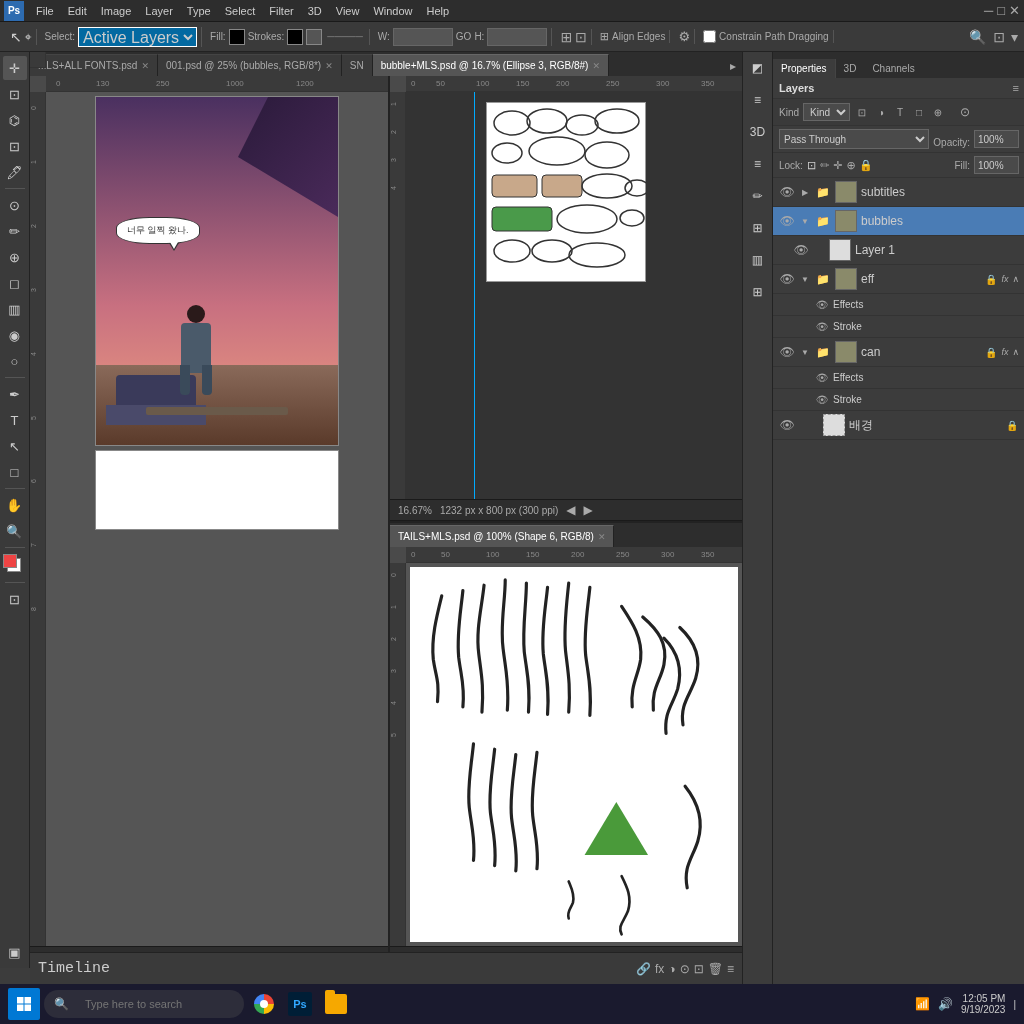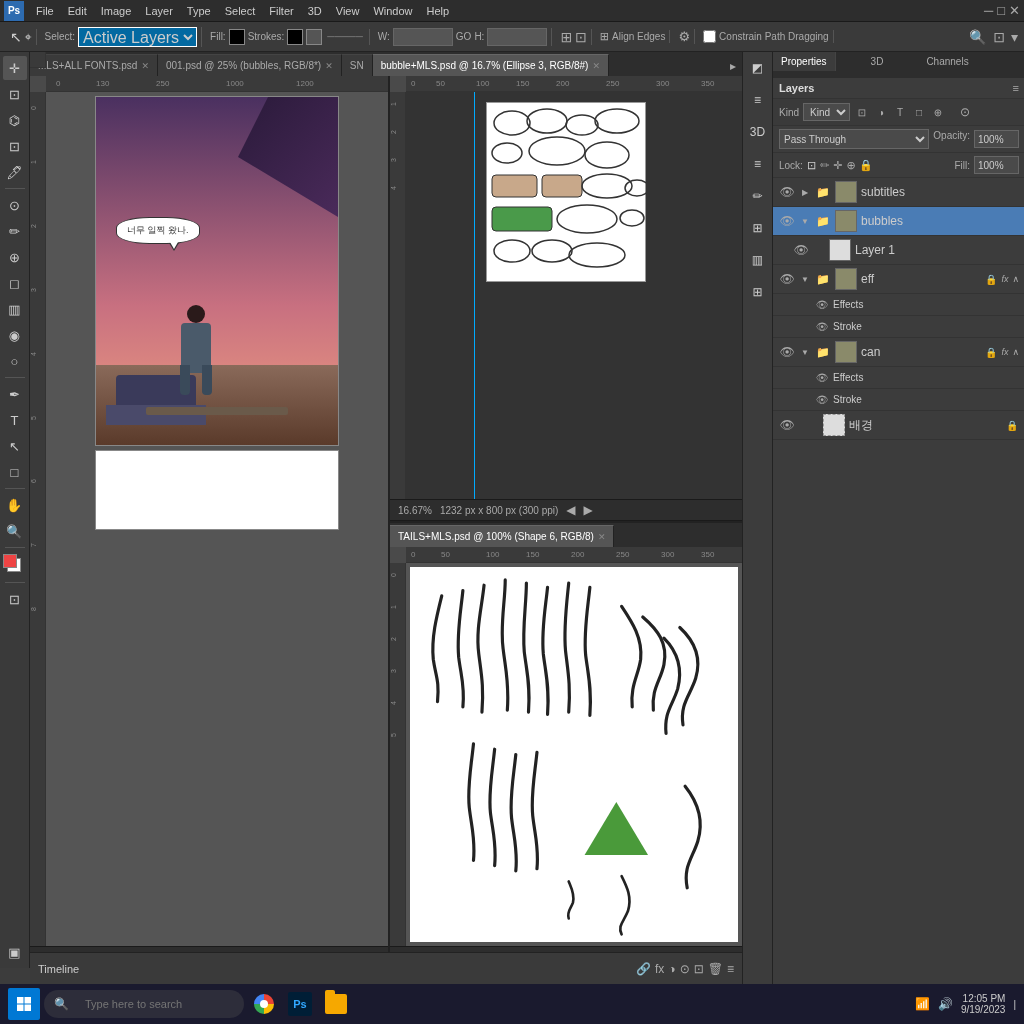--- a/index.html
+++ b/index.html
@@ -22,39 +22,39 @@
     
     #left-panel { position: absolute; left: 0; top: 52px; width: 30px; bottom: 56px; background: #3a3a3a; border-right: 1px solid #222; display: flex; flex-direction: column; align-items: center; padding: 4px 0; gap: 2px; overflow: hidden; }
     .tool-btn { width: 24px; height: 24px; display: flex; align-items: center; justify-content: center; cursor: pointer; color: #ccc; font-size: 13px; border-radius: 2px; }
     .tool-btn.active { background: #555; }
     .tool-separator { width: 20px; height: 1px; background: #555; margin: 2px 0; }
 
     
     #right-panel { position: absolute; right: 0; top: 52px; width: 252px; bottom: 0; background: #3c3c3c; border-left: 1px solid #222; display: flex; flex-direction: column; }
 
     
-    .right-tabs { display: flex; background: #2d2d2d; height: 26px; align-items: flex-start; gap: 27px; }
+    .right-tabs { display: flex; background: #2d2d2d; height: 26px; align-items: flex-end; }
     .right-tab { padding: 4px 8px; font-size: 10px; color: #aaa; cursor: pointer; border-right: 1px solid #444; }
     .right-tab.active { background: #3c3c3c; color: #fff; }
 
     
     #props-sidebar { position: absolute; right: 252px; top: 52px; width: 30px; bottom: 0; background: #3c3c3c; border-left: 1px solid #222; display: flex; flex-direction: column; align-items: center; padding: 4px 0; gap: 8px; }
     .props-btn { width: 24px; height: 24px; display: flex; align-items: center; justify-content: center; cursor: pointer; color: #ccc; font-size: 12px; }
 
     
     #layers-panel { width: 252px; flex: 1; display: flex; flex-direction: column; overflow: hidden; }
     .layers-header { background: #3c3c3c; padding: 4px 6px; display: flex; align-items: center; justify-content: space-between; border-bottom: 1px solid #333; }
     .layers-title { font-size: 11px; font-weight: bold; color: #ddd; }
     .layers-search { display: flex; align-items: center; gap: 4px; padding: 4px 6px; background: #3a3a3a; border-bottom: 1px solid #333; }
     .layers-search-dropdown { background: #4a4a4a; border: 1px solid #666; color: #ccc; height: 18px; font-size: 10px; padding: 0 2px; }
     .layers-search-icons { display: flex; gap: 3px; }
     .layers-search-icon { width: 16px; height: 16px; display: flex; align-items: center; justify-content: center; font-size: 10px; color: #aaa; cursor: pointer; }
     .layers-blend { display: flex; align-items: center; gap: 4px; padding: 3px 6px; border-bottom: 1px solid #333; }
     .blend-mode { background: #4a4a4a; border: 1px solid #666; color: #ccc; height: 20px; font-size: 10px; flex: 1; }
-    .opacity-row { display: flex; align-items: flex-start; gap: 4px; font-size: 10px; }
+    .opacity-row { display: flex; align-items: flex-end; gap: 4px; font-size: 10px; }
     .opacity-label { color: #aaa; }
     .opacity-val { background: #4a4a4a; border: 1px solid #666; color: #ccc; width: 45px; height: 18px; font-size: 10px; padding: 0 3px; }
     .layers-lock { display: flex; align-items: center; gap: 4px; padding: 3px 6px; border-bottom: 1px solid #333; font-size: 10px; color: #aaa; }
     .lock-icon { font-size: 11px; cursor: pointer; }
     .fill-row { margin-left: auto; display: flex; gap: 4px; align-items: center; }
     .fill-label { color: #aaa; }
     .fill-val { background: #4a4a4a; border: 1px solid #666; color: #ccc; width: 45px; height: 18px; font-size: 10px; padding: 0 3px; }
 
     
     .layers-list { flex: 1; overflow-y: auto; background: #3c3c3c; }
@@ -598,21 +598,21 @@
           <span>800 px x 600 px (300 ppi)</span>
           <span class="status-btn">◀</span>
           <span class="status-btn">▶</span>
         </div>
       </div>
     </div>
   </div>
 </div>
 
 <div style="position:absolute; left:30px; right:282px; bottom:40px; height:32px; background:#3a3a3a; border-top:1px solid #222; display:flex; align-items:center; padding:0 8px; gap:8px;">
-  <span style="font-size:11px; color:#ccc;">Timeline</span>
+  <span style="font-size:15px; color:#ccc;font-family:Liberation Mono, monospace;">Timeline</span>
   <div style="display:flex; gap:4px; margin-left:auto;">
     <span style="font-size:12px; color:#aaa; cursor:pointer;">🔗</span>
     <span style="font-size:12px; color:#aaa; cursor:pointer;">fx</span>
     <span style="font-size:12px; color:#aaa; cursor:pointer;">◑</span>
     <span style="font-size:12px; color:#aaa; cursor:pointer;">⊙</span>
     <span style="font-size:12px; color:#aaa; cursor:pointer;">⊡</span>
     <span style="font-size:12px; color:#aaa; cursor:pointer;">🗑</span>
     <span style="font-size:12px; color:#aaa; cursor:pointer;">≡</span>
   </div>
 </div>

